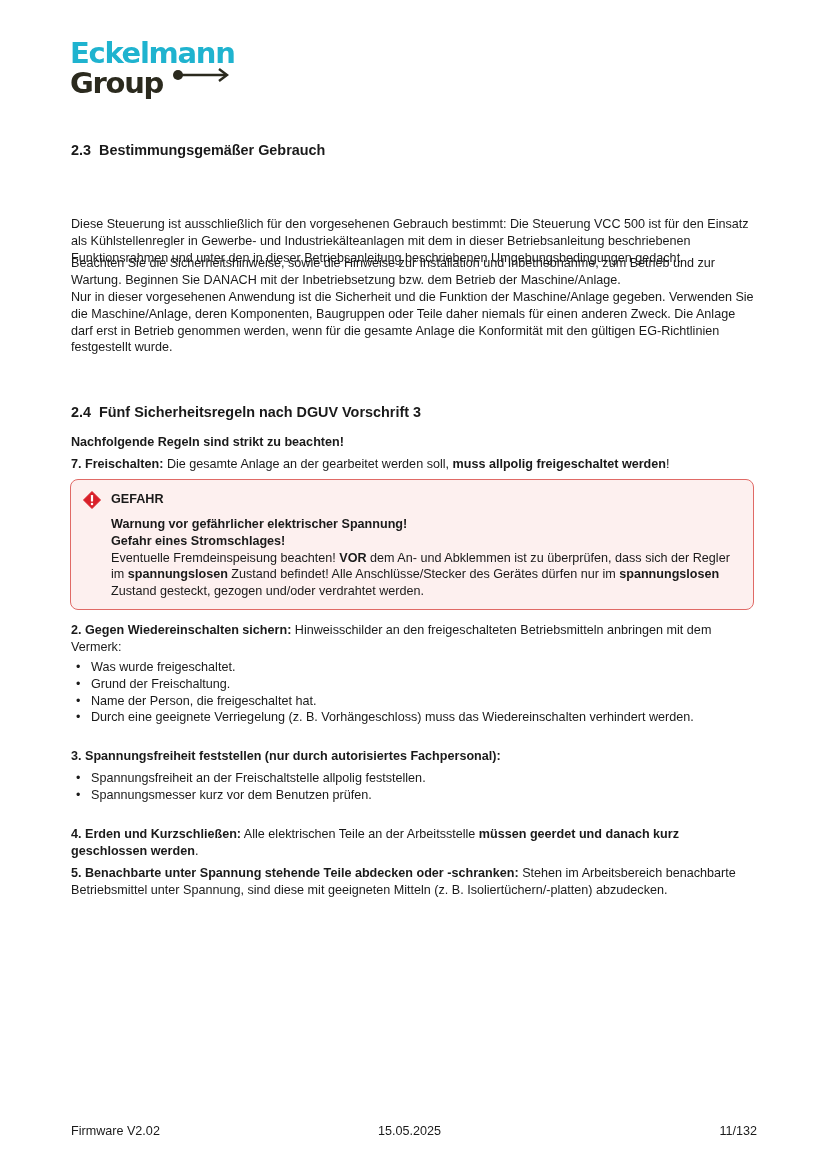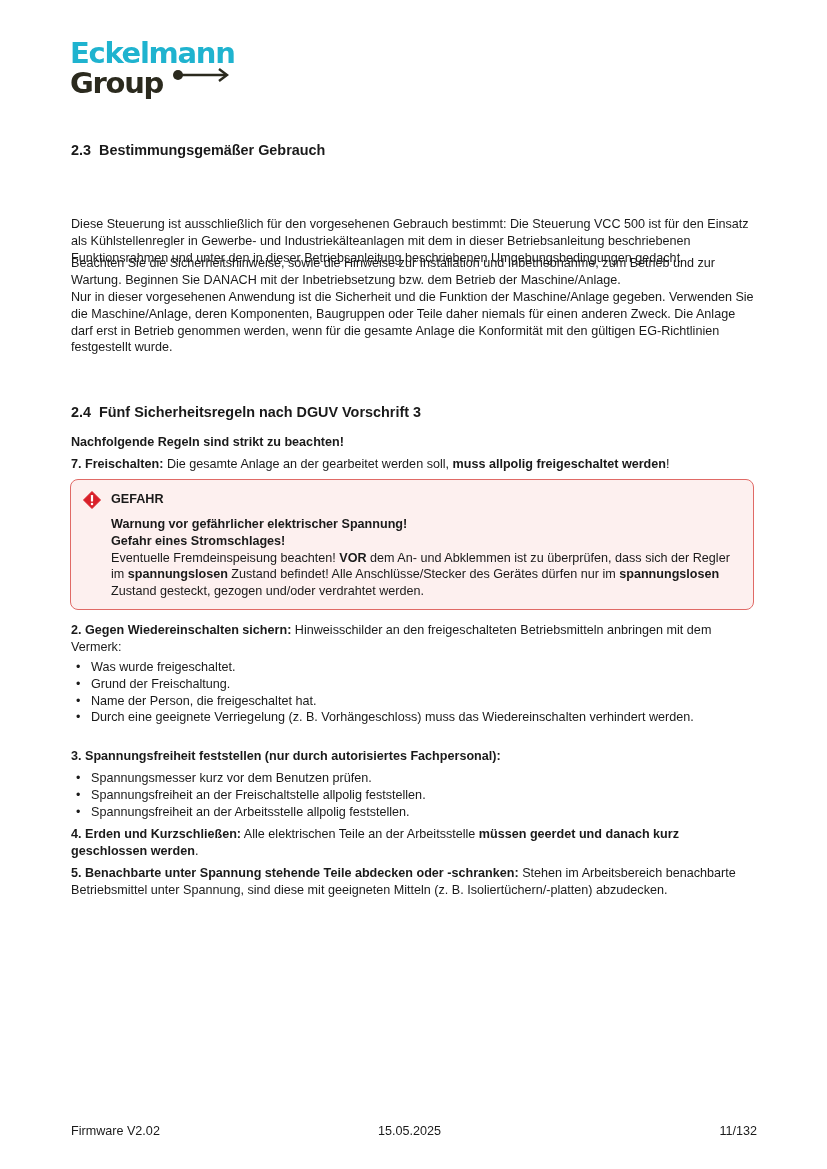--- a/index.html
+++ b/index.html
@@ -87,23 +87,22 @@
   <p class="abs" style="top:622px;"><b>2. Gegen Wiedereinschalten sichern:</b><span> Hinweisschilder an den freigeschalteten Betriebsmitteln anbringen mit dem Vermerk:</span></p>
   <ul class="abs" style="top:659px;">
     <li>Was wurde freigeschaltet.</li>
     <li>Grund der Freischaltung.</li>
     <li>Name der Person, die freigeschaltet hat.</li>
     <li>Durch eine geeignete Verriegelung (z. B. Vorhängeschloss) muss das Wiedereinschalten verhindert werden.</li>
   </ul>
 
   <p class="abs" style="top:748px;"><b>3. Spannungsfreiheit feststellen (nur durch autorisiertes Fachpersonal):</b></p>
   <ul class="abs" style="top:770px;">
+    <li>Spannungsfreiheit an der Freischaltstelle allpolig feststellen.</li>
     <li>Spannungsmesser kurz vor dem Benutzen prüfen.</li>
-    <li>Spannungsfreiheit an der Freischaltstelle allpolig feststellen.</li>
-    <li>Spannungsfreiheit an der Arbeitsstelle allpolig feststellen.</li>
   </ul>
 
   <p class="abs" style="top:826px;"><b>4. Erden und Kurzschließen:</b><span> Alle elektrischen Teile an der Arbeitsstelle </span><b>müssen geerdet und danach kurz geschlossen werden</b><span>.</span></p>
 
   <p class="abs" style="top:865px;"><b>5. Benachbarte unter Spannung stehende Teile abdecken oder -schranken:</b><span> Stehen im Arbeitsbereich benachbarte Betriebsmittel unter Spannung, sind diese mit geeigneten Mitteln (z. B. Isoliertüchern/-platten) abzudecken.</span></p>
 
 </div>
 
 <div class="footer">
   <span style="left:0;">Firmware V2.02</span>

